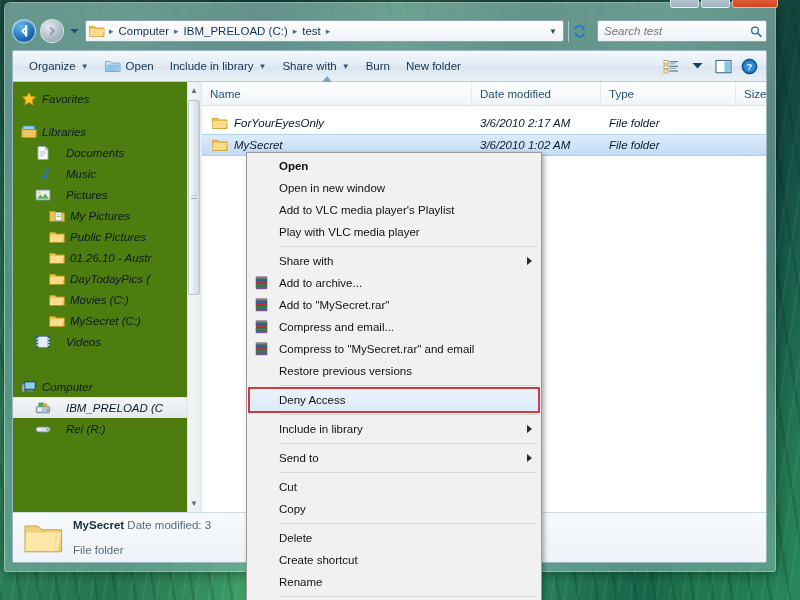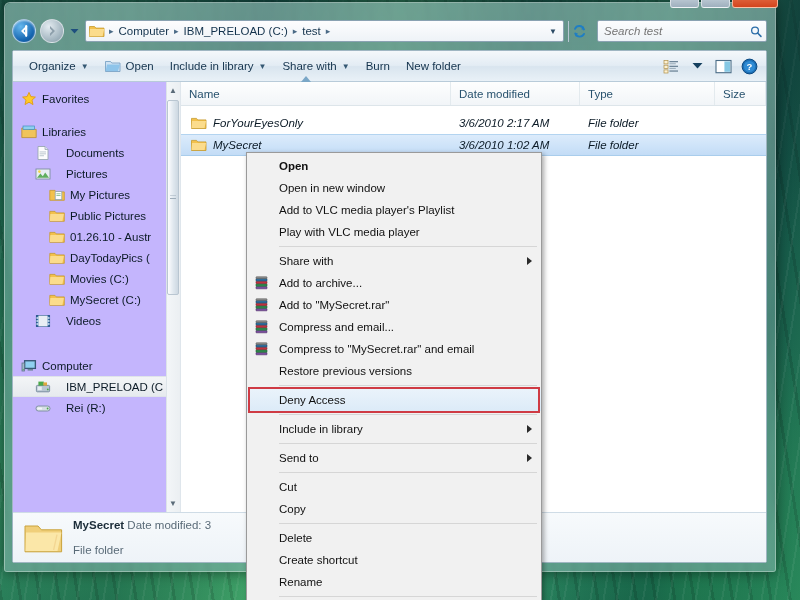--- a/index.html
+++ b/index.html
@@ -156,25 +156,26 @@
   .cmd .caret { font-size: 8px; color: #355873; }
   .cmd-spacer { flex: 1 1 auto; }
   .cmd-icon-btn {
     width: 26px; height: 23px; display: flex; align-items: center; justify-content: center;
   }
 
   
   .body-row { flex: 1 1 auto; display: flex; min-height: 0; }
 
   .navpane {
-    width: 168px; flex: 0 0 auto;
-    background: #c4b5fd;
+    width: 189px; flex: 0 0 auto;
+    background: #4d7c0f;
     border-right: 1px solid #dfe6ec;
     position: relative;
     overflow: hidden;
+    font-style: italic;
   }
   .nav-scroll-track {
     position: absolute; right: 0; top: 0; bottom: 0; width: 14px;
     background: linear-gradient(90deg,#f3f6f8,#ebeff2);
     border-left: 1px solid #dde4e9;
   }
   .nav-scroll-thumb {
     position: absolute; right: 1px; top: 18px; width: 12px; height: 195px;
     background: linear-gradient(90deg,#fdfdfe,#dfe7ee 55%,#cdd8e1);
     border: 1px solid #b9c6d1; border-radius: 2px;
@@ -460,20 +461,28 @@
               <svg class="nav-ico" viewBox="0 0 16 16">
                 <path d="M3 1.5 h7 l3 3 v10 h-10 z" fill="#fdfdfd" stroke="#9aa8b2" stroke-width=".9"></path>
                 <path d="M10 1.5 v3 h3" fill="#dfe7ec" stroke="#9aa8b2" stroke-width=".8"></path>
                 <rect x="4.6" y="6.5" width="6.4" height=".9" fill="#b6c2cb"></rect>
                 <rect x="4.6" y="8.4" width="6.4" height=".9" fill="#b6c2cb"></rect>
                 <rect x="4.6" y="10.3" width="4.4" height=".9" fill="#b6c2cb"></rect>
               </svg>
               <span>Documents</span>
             </div>
 
+            <div class="nav-item indent1">
+              <svg class="nav-ico" viewBox="0 0 16 16">
+                <path d="M11 2 L11 10.2" stroke="#2277c0" stroke-width="1.6" stroke-linecap="round"></path>
+                <path d="M11 2 C12.6 3 13.6 3.2 14.2 3.4 L14.2 5.2 C13.4 5 12.2 4.6 11 4 Z" fill="#2277c0"></path>
+                <ellipse cx="8.6" cy="10.6" rx="2.6" ry="2.1" fill="#2277c0"></ellipse>
+              </svg>
+              <span>Music</span>
+            </div>
 
             <div class="nav-item indent1">
               <svg class="nav-ico" viewBox="0 0 16 16">
                 <rect x="1" y="3" width="14" height="10" fill="#e8eef3" stroke="#7d909e" stroke-width=".9"></rect>
                 <path d="M2 11.8 L5.4 7.4 L7.8 10.2 L10.2 6.6 L14 11.8 Z" fill="#5fae5f"></path>
                 <circle cx="4.4" cy="5.6" r="1.3" fill="#f5d34a"></circle>
               </svg>
               <span>Pictures</span>
             </div>
 

